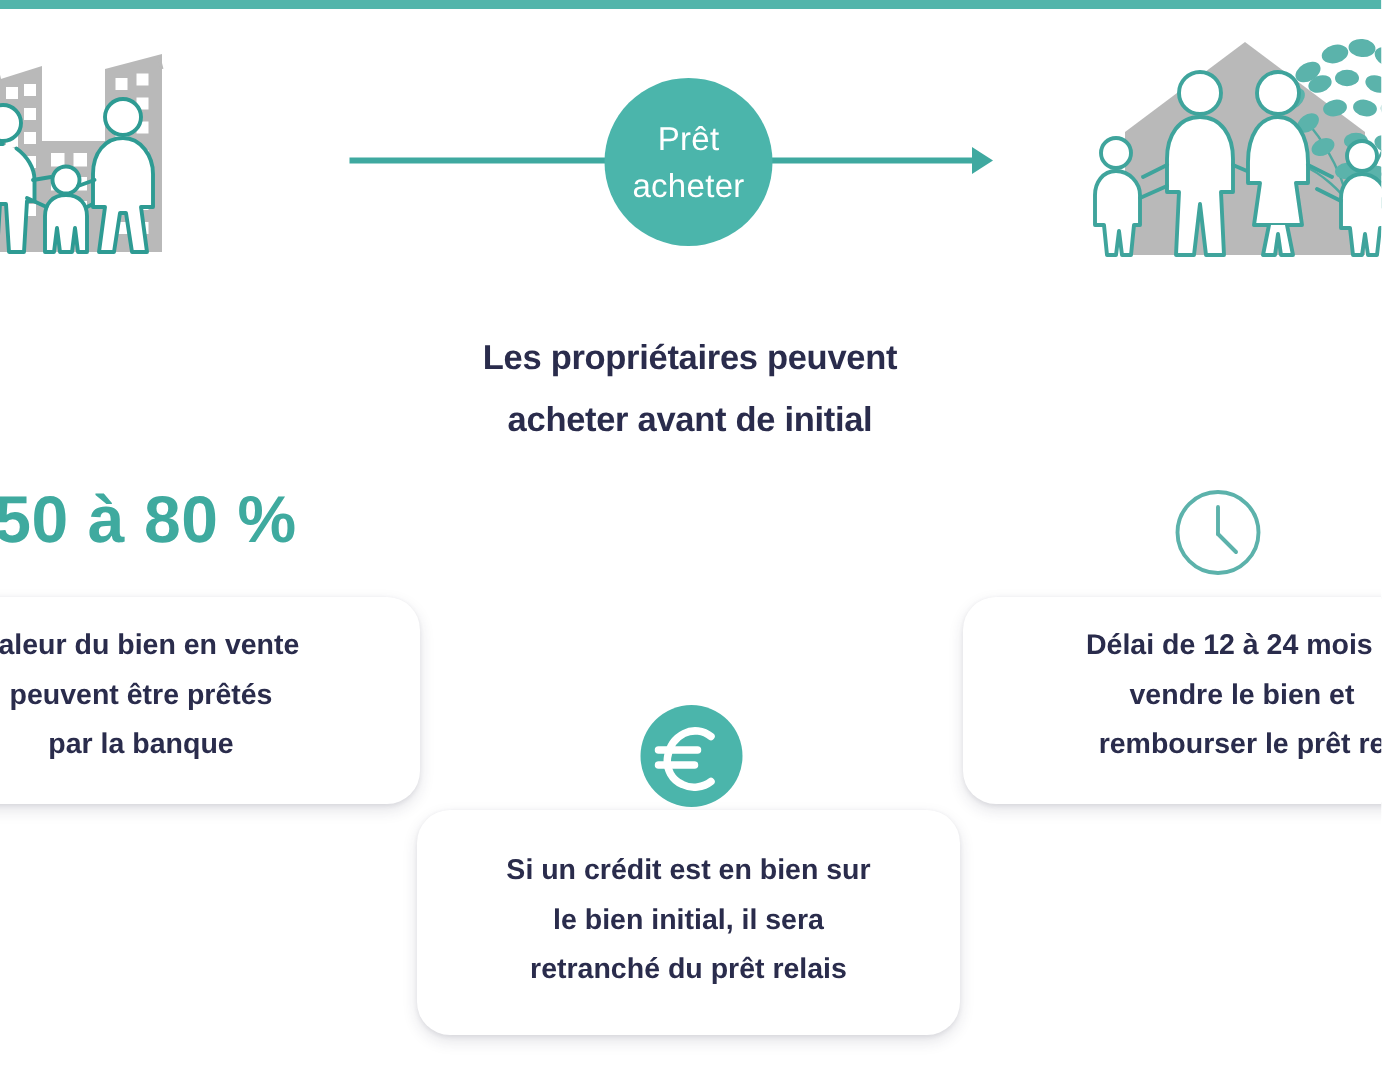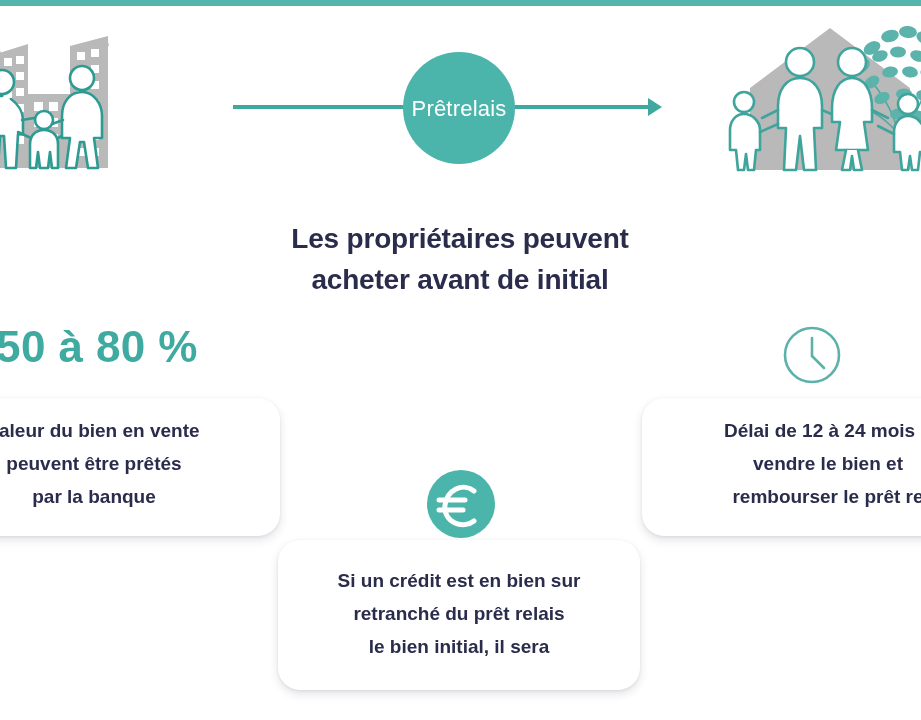--- a/index.html
+++ b/index.html
@@ -65,38 +65,39 @@
 
   .pret-circle {
     position: absolute;
     left: 403px;
     top: 52px;
     width: 112px;
     height: 112px;
     border-radius: 50%;
     background: #4bb5ab;
     display: flex;
+    flex-direction: column;
     align-items: center;
     justify-content: center;
     color: #ffffff;
     font-size: 22px;
     line-height: 31px;
     font-weight: 400;
     letter-spacing: 0.2px;
   }
 
   
   .headline {
     position: absolute;
     left: 180px;
     top: 218px;
     width: 560px;
     text-align: center;
     color: #2a2c4c;
-    font-size: 28px;
+    font-size: 23px;
     line-height: 41px;
     font-weight: bold;
     letter-spacing: -0.2px;
   }
 
   
   .stat-value {
     position: absolute;
     left: -28px;
     top: 322px;
@@ -239,21 +240,21 @@
         <path d="M85 104 L74 108"></path>
       </g>
     </svg>
   </div>
 
   <div class="arrow-line"></div>
   <div class="arrow-head"></div>
 
   <div class="pret-circle">
     <span>Prêt</span>
-    <span>relais</span>
+    <span>acheter</span>
   </div>
 
   <div class="hero-right">
     <svg width="220" height="170" viewBox="0 0 220 170">
       <g>
         <path d="M28 78 L108 18 L188 78 L188 160 L28 160 Z" fill="#b9b9b9"></path>
       </g>
       <g stroke="#4fa8a0" stroke-width="1.6" fill="none">
         <path d="M182 152 C178 120 170 96 150 72"></path>
         <path d="M182 152 C186 118 194 96 212 70"></path>
@@ -336,17 +337,17 @@
     <svg width="72" height="72" viewBox="0 0 72 72">
       <circle cx="36" cy="36" r="34" fill="#4bb5ab"></circle>
       <path d="M49 23 C44 19 37 18 31 21 C25 24 21 30 20 37 C19 45 23 52 30 55 C36 58 44 57 49 53" fill="none" stroke="#ffffff" stroke-width="5" stroke-linecap="round"></path>
       <path d="M14 32 L40 32" stroke="#ffffff" stroke-width="5" stroke-linecap="round"></path>
       <path d="M14 42 L38 42" stroke="#ffffff" stroke-width="5" stroke-linecap="round"></path>
     </svg>
   </div>
 
   <div class="card card-center">
     <span class="card-line">Si un crédit est en bien sur</span>
+    <span class="card-line">le bien initial, il sera</span>
     <span class="card-line">retranché du prêt relais</span>
-    <span class="card-line">le bien initial, il sera</span>
   </div>
 
 </div>
 
 </body></html>

